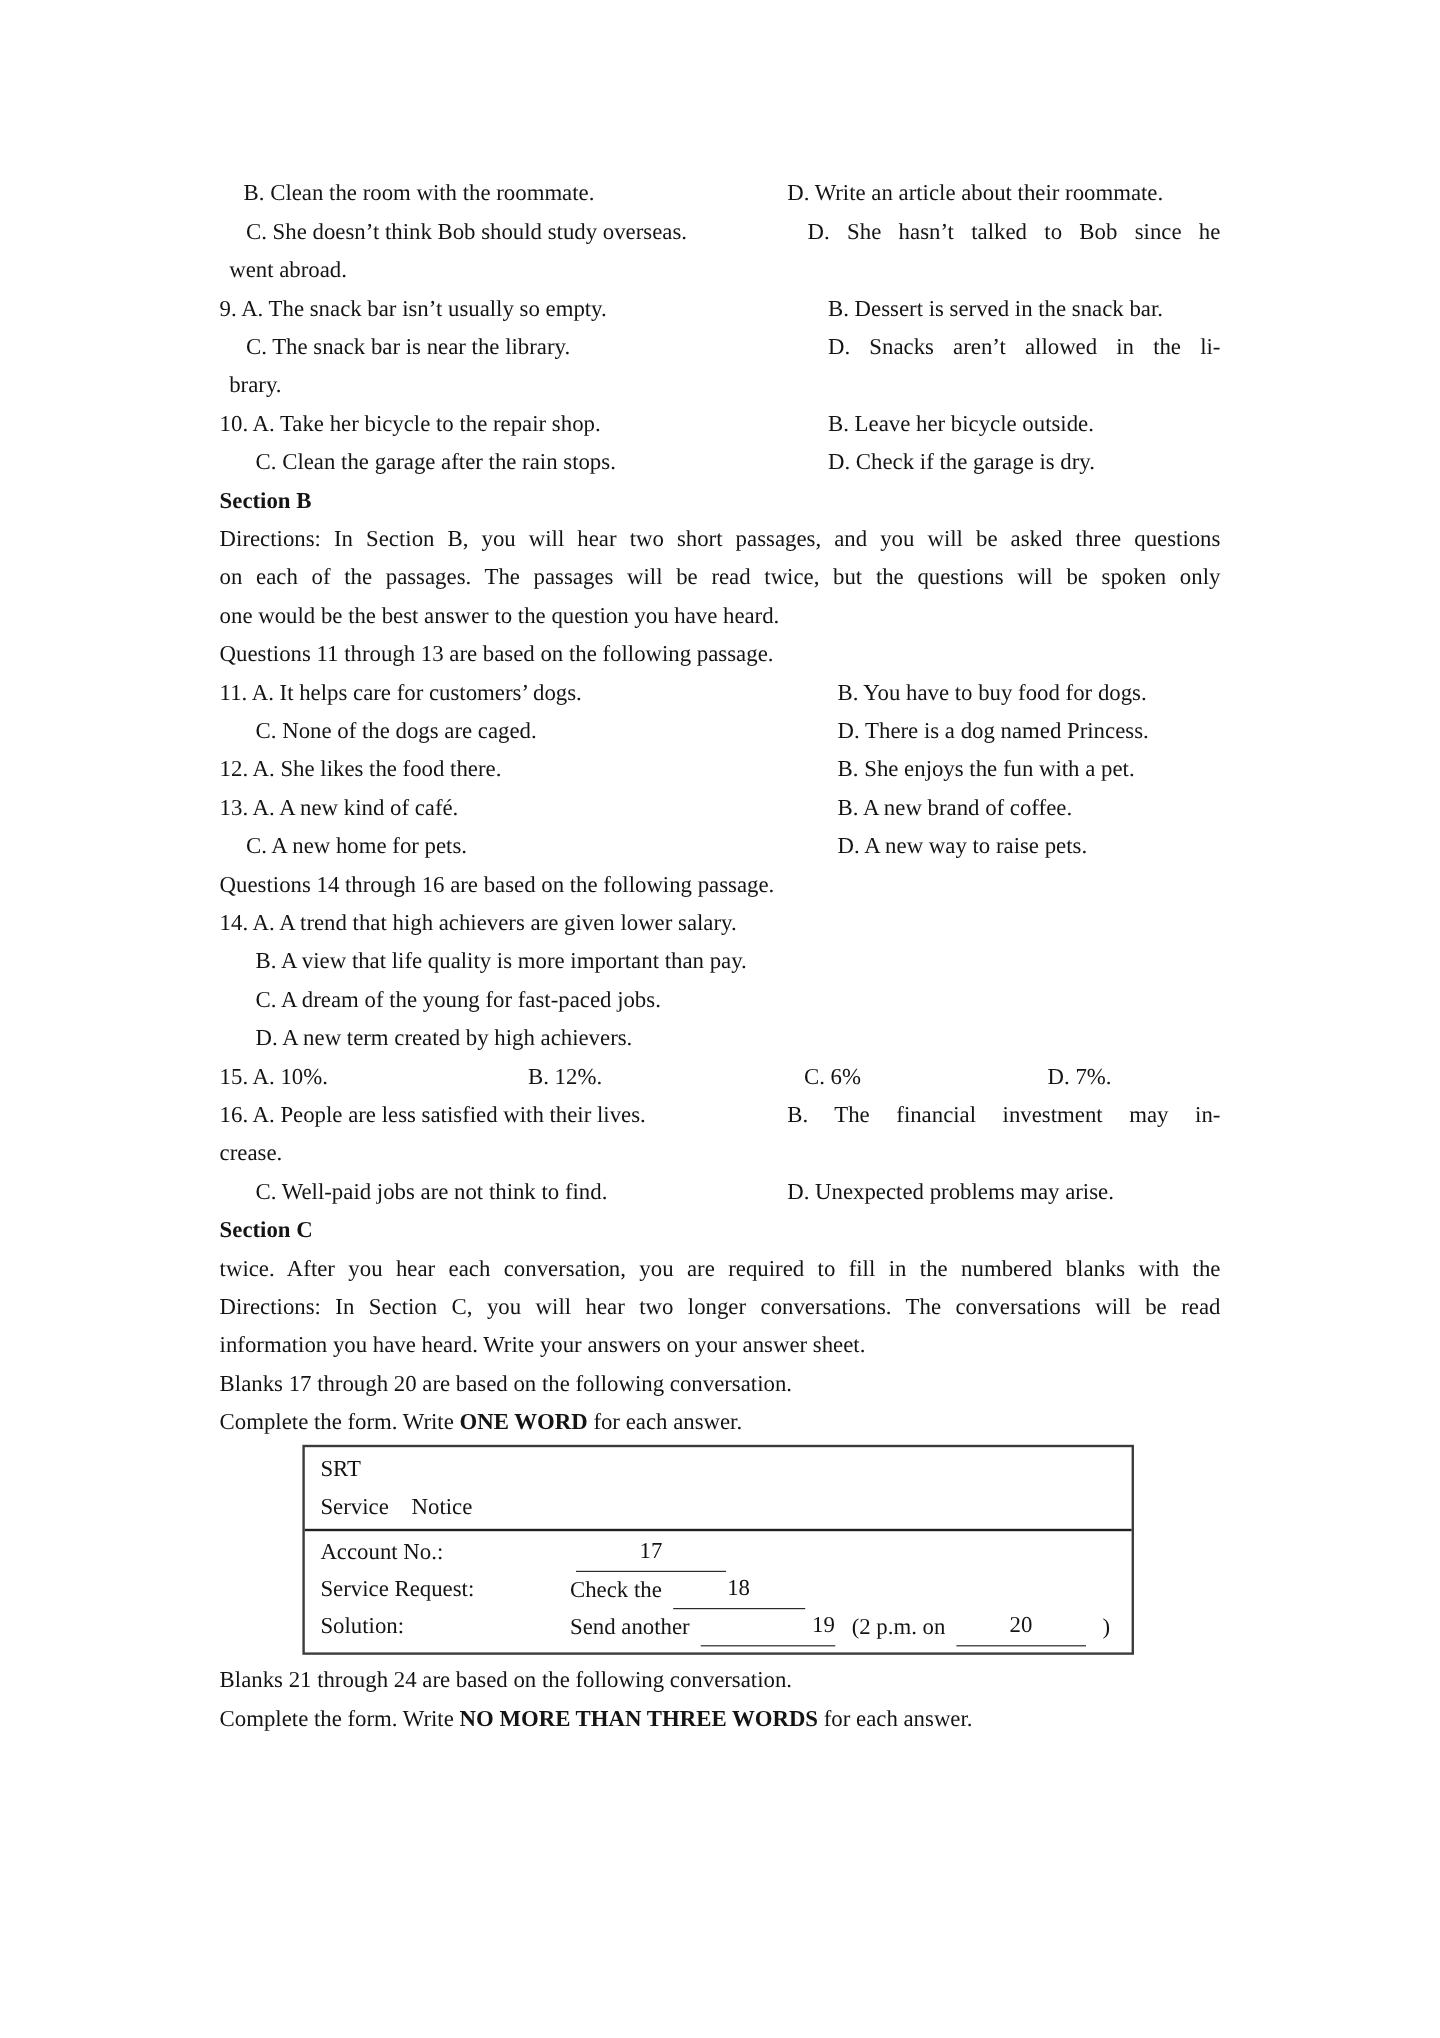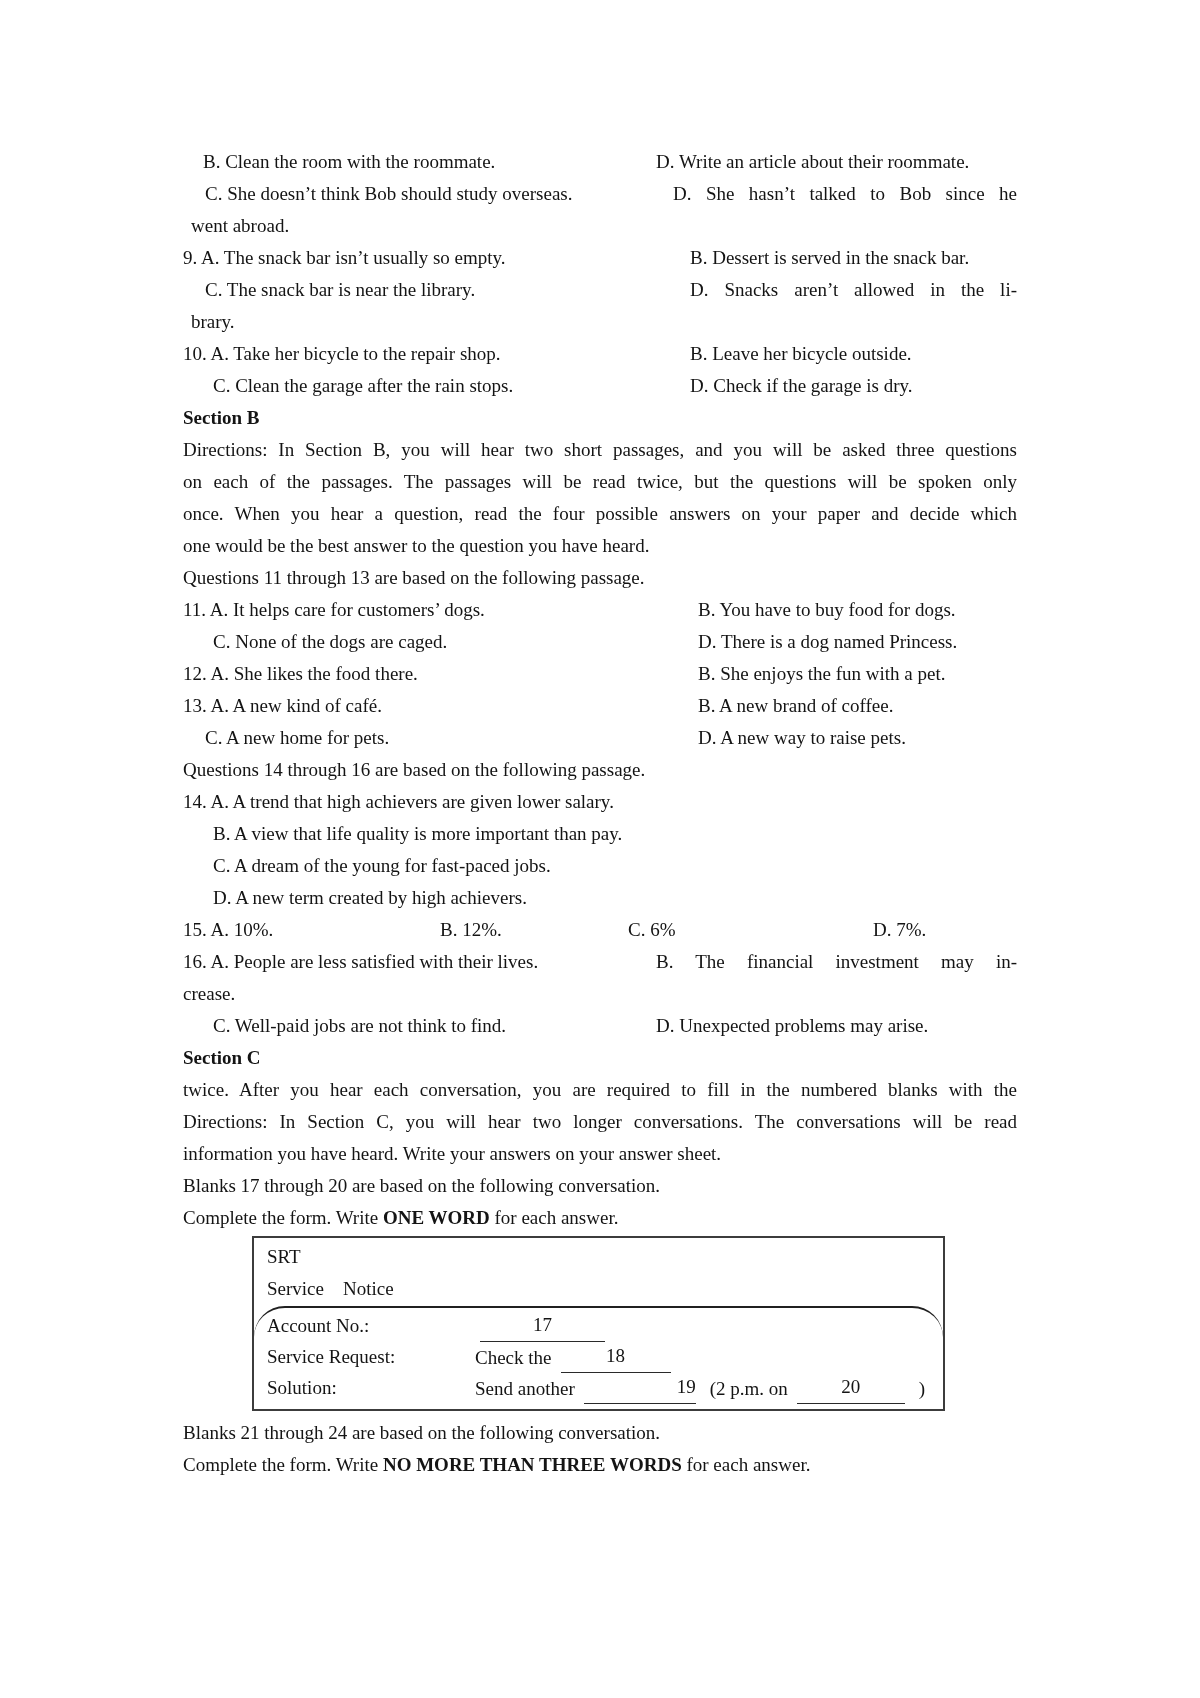--- a/index.html
+++ b/index.html
@@ -24,21 +24,21 @@
   .plain{height:32px;}
   .bold{font-weight:bold;}
   .sechead{font-weight:bold;height:32px;}
   
   .form-box{
     margin-top:2px;margin-left:69px;width:693px;
     border:2px solid #3c3c3c;box-sizing:border-box;
   }
   .form-head{padding:3px 10px 1px 13px;border-radius:18px;}
   .form-head .fh-line{height:32px;white-space:pre;}
-  .form-body{border-top:2px solid #202020;padding:2px 10px 6px 13px;border-radius:31px;}
+  .form-body{border-top:2px solid #202020;padding:2px 10px 6px 13px;}
   .form-row{display:flex;height:31px;line-height:31px;white-space:nowrap;}
   .form-label{width:208px;flex:0 0 208px;}
   .form-value{flex:1;}
   .blank{
     display:inline-block;vertical-align:bottom;
     border-bottom:1.6px solid #2a2a2a;
     text-align:center;line-height:29px;height:31px;
   }
   .b17{width:125px;margin-left:5px;}
   .b18{width:110px;margin-left:9px;}
@@ -80,21 +80,20 @@
       <span class="rc" style="left:507px">B. Leave her bicycle outside.</span>
     </div>
     <div class="ln">
       <span class="lc" style="padding-left:30px">C. Clean the garage after the rain stops.</span>
       <span class="rc" style="left:507px">D. Check if the garage is dry.</span>
     </div>
 
     <div class="sechead">Section B</div>
     <div class="just">Directions: In Section B, you will hear two short passages, and you will be asked three questions</div>
     <div class="just">on each of the passages. The passages will be read twice, but the questions will be spoken only</div>
-    <div class="just">once. When you hear a question, read the four possible answers on your paper and decide which</div>
     <div class="plain">one would be the best answer to the question you have heard.</div>
     <div class="plain">Questions 11 through 13 are based on the following passage.</div>
 
     <div class="ln">
       <span class="lc">11. A. It helps care for customers’ dogs.</span>
       <span class="rc" style="left:515px">B. You have to buy food for dogs.</span>
     </div>
     <div class="ln">
       <span class="lc" style="padding-left:30px">C. None of the dogs are caged.</span>
       <span class="rc" style="left:515px">D. There is a dog named Princess.</span>
@@ -114,21 +113,21 @@
 
     <div class="plain">Questions 14 through 16 are based on the following passage.</div>
     <div class="plain">14. A. A trend that high achievers are given lower salary.</div>
     <div class="plain" style="padding-left:30px">B. A view that life quality is more important than pay.</div>
     <div class="plain" style="padding-left:30px">C. A dream of the young for fast-paced jobs.</div>
     <div class="plain" style="padding-left:30px">D. A new term created by high achievers.</div>
 
     <div class="ln">
       <span class="lc">15. A. 10%.</span>
       <span class="rc" style="left:257px">B. 12%.</span>
-      <span class="rc" style="left:445px">C. 6%</span>
+      <span class="rc" style="left:487px">C. 6%</span>
       <span class="rc" style="left:690px">D. 7%.</span>
     </div>
 
     <div class="ln">
       <span class="lc">16. A. People are less satisfied with their lives.</span>
       <span class="rc rj" style="left:473px;right:0">B. The financial investment may in-</span>
     </div>
     <div class="ln">
       <span class="lc">crease.</span>
     </div>

